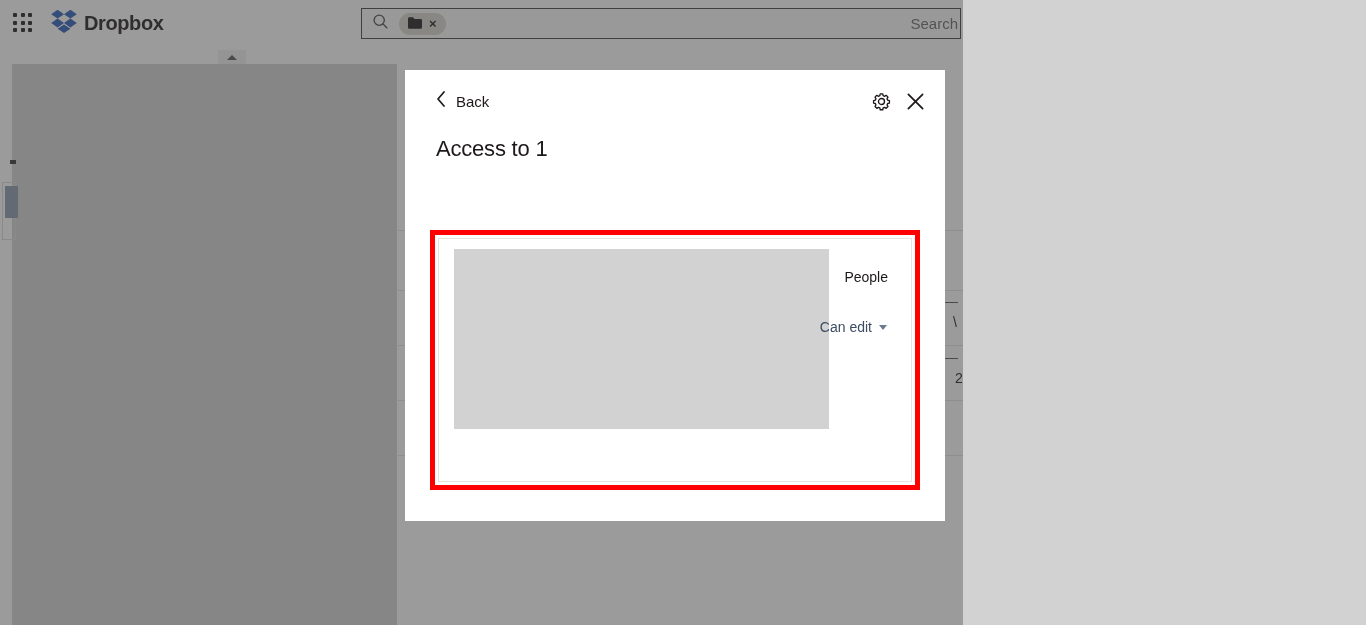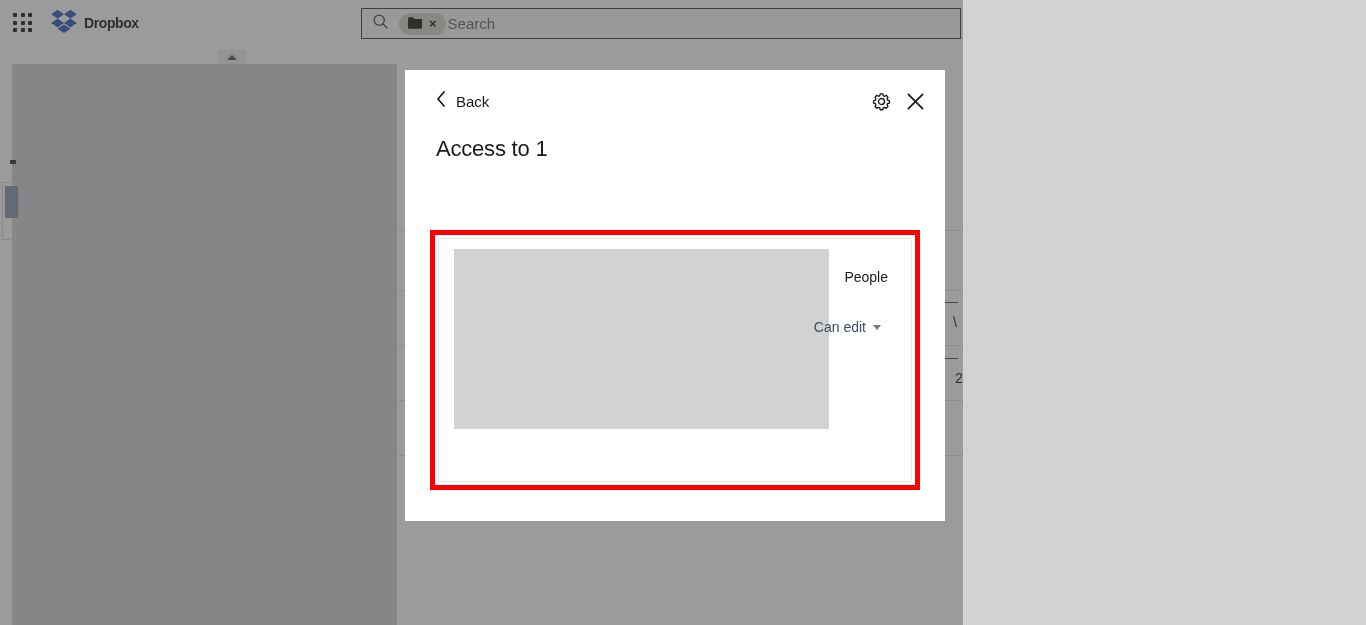--- a/index.html
+++ b/index.html
@@ -51,21 +51,21 @@
   }
 
   #brand {
     display: flex;
     align-items: center;
     margin-left: 18px;
     gap: 7px;
   }
   #brand .mark { display:block; }
   #brand .wordmark {
-    font-size: 14px;
+    font-size: 20px;
     font-weight: bold;
     color: #1e1919;
     letter-spacing: -0.4px;
   }
 
   #searchbar {
     position: absolute;
     left: 361px; top: 8px;
     width: 600px; height: 31px;
     border: 1px solid #3f3f3f;
@@ -93,20 +93,21 @@
   }
   #search-input {
     border: 0;
     outline: 0;
     background: transparent;
     font-family: "Liberation Sans", sans-serif;
     font-size: 15px;
     color: #1e1919;
     flex: 1 1 auto;
     height: 100%;
+    text-align: right;
   }
   #search-input::placeholder { color: #6a6a6a; }
 
   
   #app-body {
     position: absolute;
     left: 0; top: 46px;
     width: 963px; height: 579px;
     background: #ffffff;
   }
@@ -293,21 +294,21 @@
     background: #d2d2d2;
   }
   #member-role {
     position: absolute;
     right: 23px; top: 30px;
     font-size: 14px;
     color: #1e1919;
   }
   #member-permission {
     position: absolute;
-    right: 30px; top: 80px;
+    right: 24px; top: 80px;
     font-size: 14px;
     color: #3c4d63;
     display: flex;
     align-items: center;
     gap: 7px;
     cursor: pointer;
   }
   #member-permission .caret {
     width: 0; height: 0;
     border-left: 4px solid transparent;

